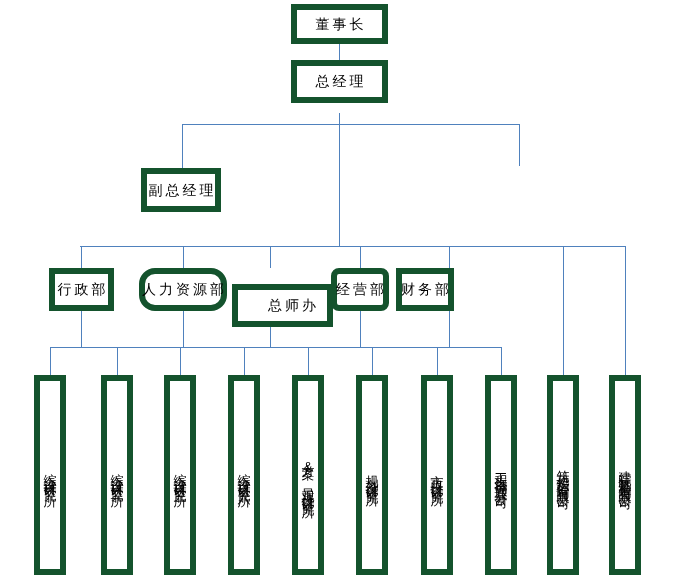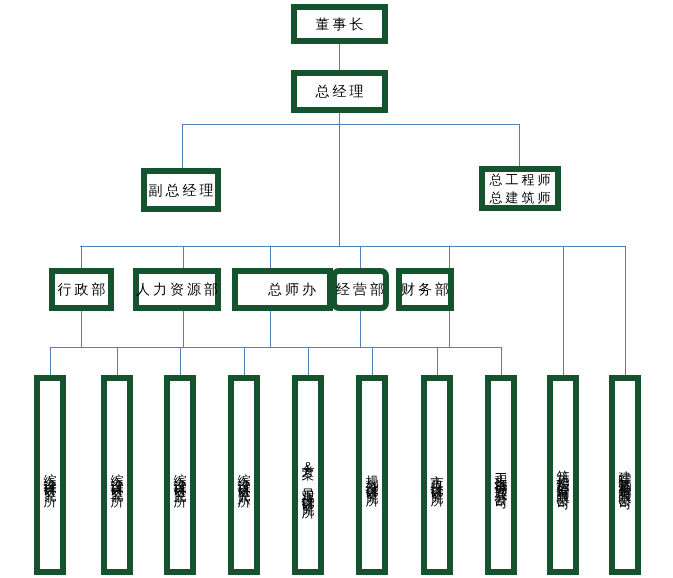--- a/index.html
+++ b/index.html
@@ -93,39 +93,35 @@
     <line x1="308.5" y1="347" x2="308.5" y2="375"></line>
     <line x1="372.5" y1="347" x2="372.5" y2="375"></line>
     <line x1="437.5" y1="347" x2="437.5" y2="375"></line>
     <line x1="501.5" y1="347" x2="501.5" y2="375"></line>
   </svg>
 
   <div class="node hnode" style="left:291px; top:4px; width:97px; height:40px;">
     <span class="lbl">董事长</span>
   </div>
 
-  <div class="node hnode" style="left:291px; top:70px; width:97px; height:43px;">
+  <div class="node hnode" style="left:291px; top:60px; width:97px; height:43px;">
     <span class="lbl">总经理</span>
   </div>
 
   <div class="node hnode" style="left:141px; top:168px; width:80px; height:44px;">
     <span class="lbl">副总经理</span>
   </div>
-  <div class="node hnode two-line" style="left:479px; top:166px; width:82px; height:45px; font-size:13px;">
-    <span class="lbl">总工程师</span>
-    <span class="lbl">总建筑师</span>
-  </div>
 
   <div class="node hnode" style="left:49px; top:268px; width:65px; height:43px;">
     <span class="lbl">行政部</span>
   </div>
-  <div class="node hnode" style="left:133px; top:268px; width:88px; height:43px;">
+  <div class="node hnode" style="left:139px; top:268px; width:88px; height:43px;border-radius:16px;">
     <span class="lbl">人力资源部</span>
   </div>
-  <div class="node hnode" style="left:232px; top:268px; width:101px; height:43px;padding-left:19px;">
+  <div class="node hnode" style="left:232px; top:284px; width:101px; height:43px;padding-left:19px;">
     <span class="lbl">总师办</span>
   </div>
   <div class="node hnode" style="left:331px; top:268px; width:58px; height:43px;border-radius:8px;">
     <span class="lbl">经营部</span>
   </div>
   <div class="node hnode" style="left:396px; top:268px; width:58px; height:43px;">
     <span class="lbl">财务部</span>
   </div>
 
   <div class="node vnode" style="left:34px;">

